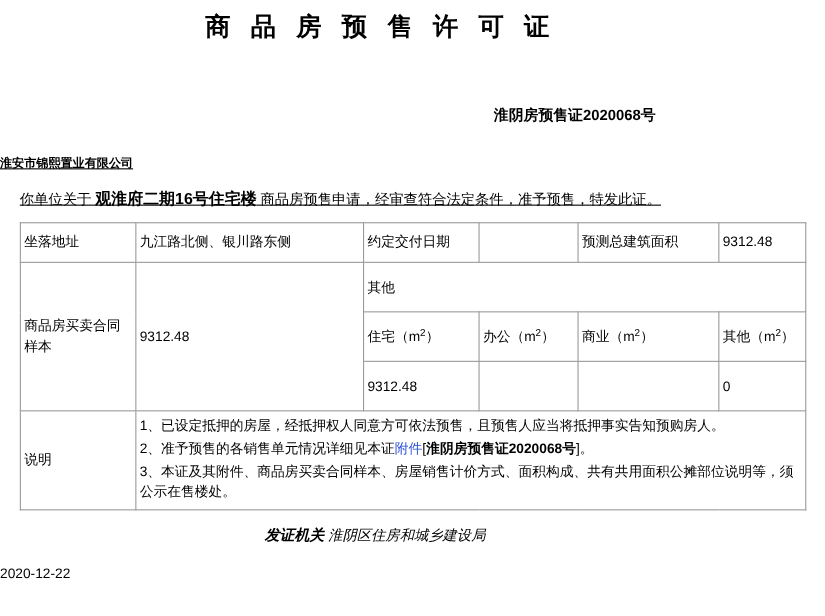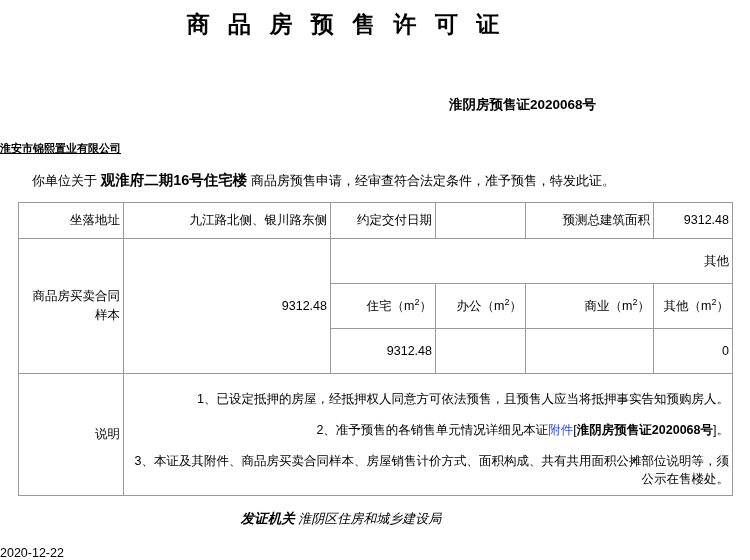--- a/index.html
+++ b/index.html
@@ -38,53 +38,54 @@
   }
   .company {
     font-size: 11px;
     font-weight: bold;
     padding-left: 0;
     padding-top: 27px;
     text-decoration: underline;
   }
   .statement {
     font-size: 13px;
-    padding-left: 32px;
+    padding-left: 18px;
     padding-top: 15px;
     padding-bottom: 12px;
+    text-decoration: underline;
   }
   .statement .bold-mid {
     font-weight: bold;
     font-size: 14.5px;
   }
   table.main {
     border-collapse: collapse;
     width: 714px;
     margin-left: 18px;
     table-layout: fixed;
   }
   table.main td {
     border: 1px solid #9a9a9a;
     font-size: 12.5px;
-    text-align: right;
+    text-align: left;
     vertical-align: middle;
     padding: 4px 3px;
     line-height: 1.5;
   }
   td.row-h1 { height: 27px; }
   td.tall { height: 36px; }
   td.notes-label { width: 105px; }
   td.notes-body {
     text-align: left;
     padding: 7px 10px 7px 12px;
     line-height: 2.0;
     font-size: 12.5px;
   }
   td.notes-body p {
-    margin: 12px 0 2px 0;
+    margin: 0 0 2px 0;
   }
   .link {
     color: #2a4fdd;
   }
   .link-bold {
     color: #000;
     font-weight: bold;
   }
   .issuer {
     text-align: center;

